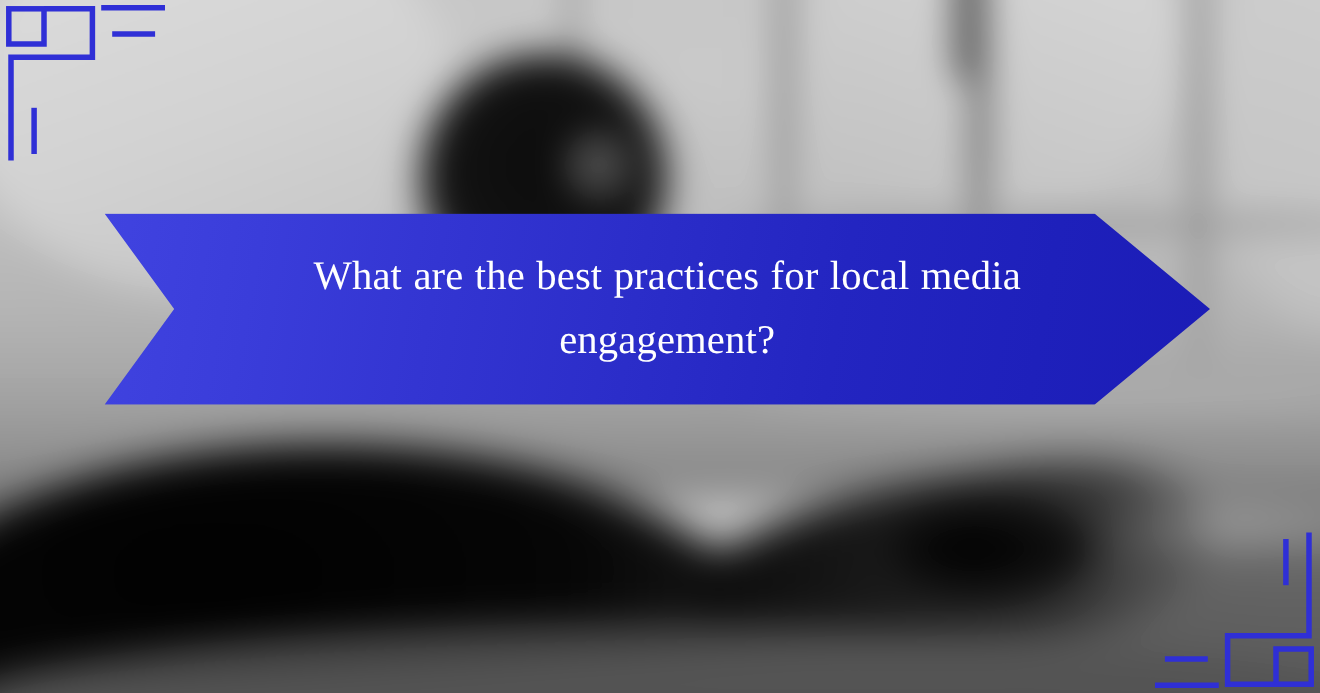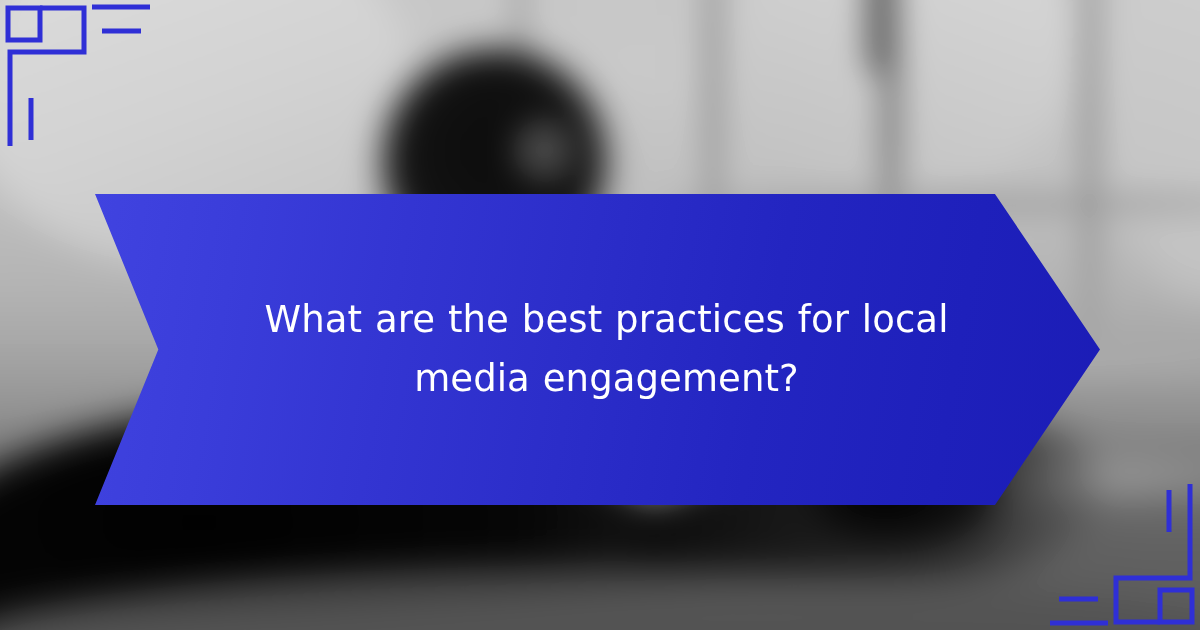--- a/index.html
+++ b/index.html
@@ -134,40 +134,41 @@
   .ornament svg { display: block; }
   #ornament-tl { left: 0; top: 0; }
   #ornament-br { right: 0; bottom: 0; }
 
   
   #banner {
     position: absolute;
     left: 95px;
     top: 194px;
     width: 1005px;
-    height: 311px;
+    height: 174px;
     background: linear-gradient(100deg,
       #4043e0 0%,
       #3a3dda 14%,
       #3335d2 30%,
       #2b2dc9 48%,
       #2325c1 66%,
       #1e20bb 84%,
       #1b1cb6 100%);
     clip-path: polygon(
       0% 0%,
       89.55% 0%,
       100% 50%,
       89.55% 100%,
       0% 100%,
       6.3% 50%
     );
     display: flex;
     align-items: center;
     justify-content: center;
+    font-family: Liberation Serif, serif;
   }
   #banner-title {
     color: #ffffff;
     font-size: 37px;
     line-height: 1.58;
     font-weight: 400;
     text-align: center;
     max-width: 730px;
     margin: 0 0 0 18px;
     letter-spacing: .1px;

